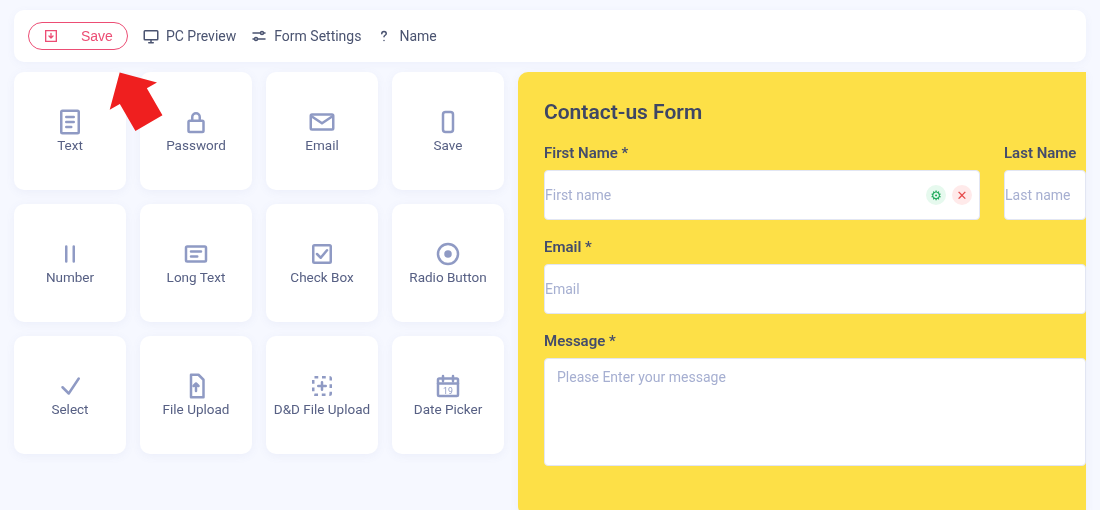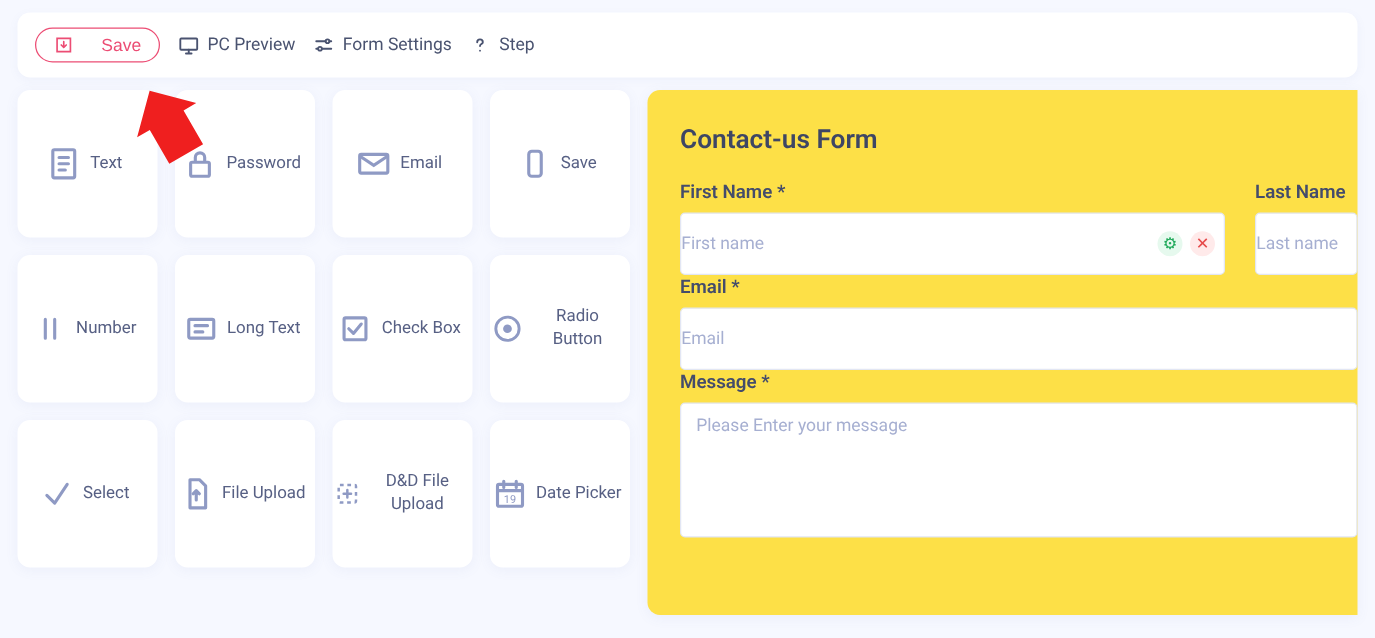--- a/index.html
+++ b/index.html
@@ -54,21 +54,21 @@
     display: grid;
     grid-template-columns: repeat(4, 112px);
     gap: 14px;
     align-content: start;
   }
   .tile {
     background: #fff;
     border-radius: 10px;
     height: 118px;
     display: flex;
-    flex-direction: row;
+    flex-direction: column;
     align-items: center;
     justify-content: center;
     gap: 0;
     color: #7b88b5;
     cursor: grab;
     box-shadow: 0 2px 10px rgba(100,120,180,0.07);
   }
   .tile .tile-label {
     font-size: 13.5px;
     color: #576084;
@@ -84,21 +84,21 @@
     box-shadow: 0 2px 10px rgba(100,120,180,0.07);
     padding: 28px 0 28px 26px;
     min-height: 420px;
   }
   .form-title {
     color: #3e4664;
     font-size: 21px;
     font-weight: 600;
     margin-bottom: 20px;
   }
-  .row { display: flex; gap: 24px; }
+  .row { display: flex; gap: 24px; margin-bottom: 18px; }
   .field { flex: 1; min-width: 0; }
   .field.narrow { width: 82px; flex: 0 0 82px; }
   .field-label {
     color: #444c6b;
     font-size: 15px;
     font-weight: 600;
     margin-bottom: 8px;
     display: block;
   }
   .input-wrap {
@@ -170,21 +170,21 @@
       <circle cx="8" cy="16" r="2" stroke-width="2"></circle>
     </svg>
     <span>Form Settings</span>
   </div>
 
   <div class="tb-item">
     <svg width="18" height="18" viewBox="0 0 24 24">
       <path d="M9 9a3 3 0 116 0c0 2-3 2-3 4" stroke-width="2" stroke-linecap="round"></path>
       <circle cx="12" cy="18" r="1" fill="#4a5370" stroke="none"></circle>
     </svg>
-    <span>Step</span>
+    <span>Name</span>
   </div>
 </div>
 
 <svg class="cursor-arrow" width="78" height="78" viewBox="0 0 100 100">
   <path d="M20 20 L60 20 L60 5 L95 40 L60 75 L60 60 L20 60 Z" fill="#ef1f1f" transform="rotate(-120 50 50)"></path>
 </svg>
 
 <div class="main">
 
   <div class="palette">

